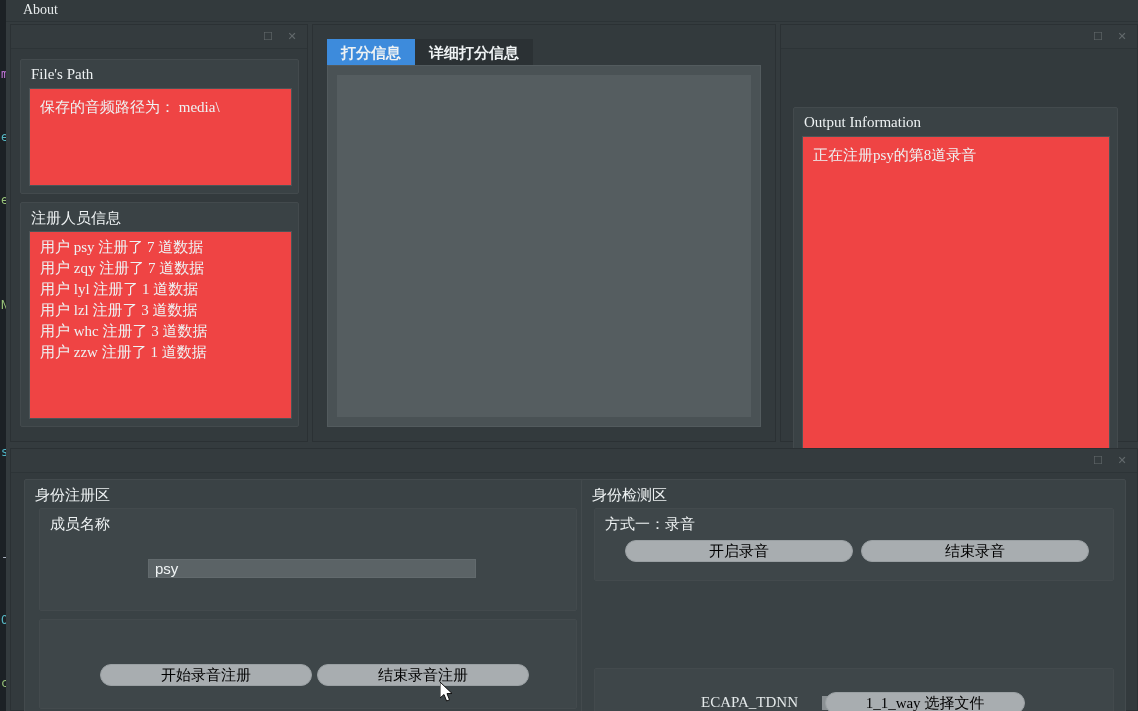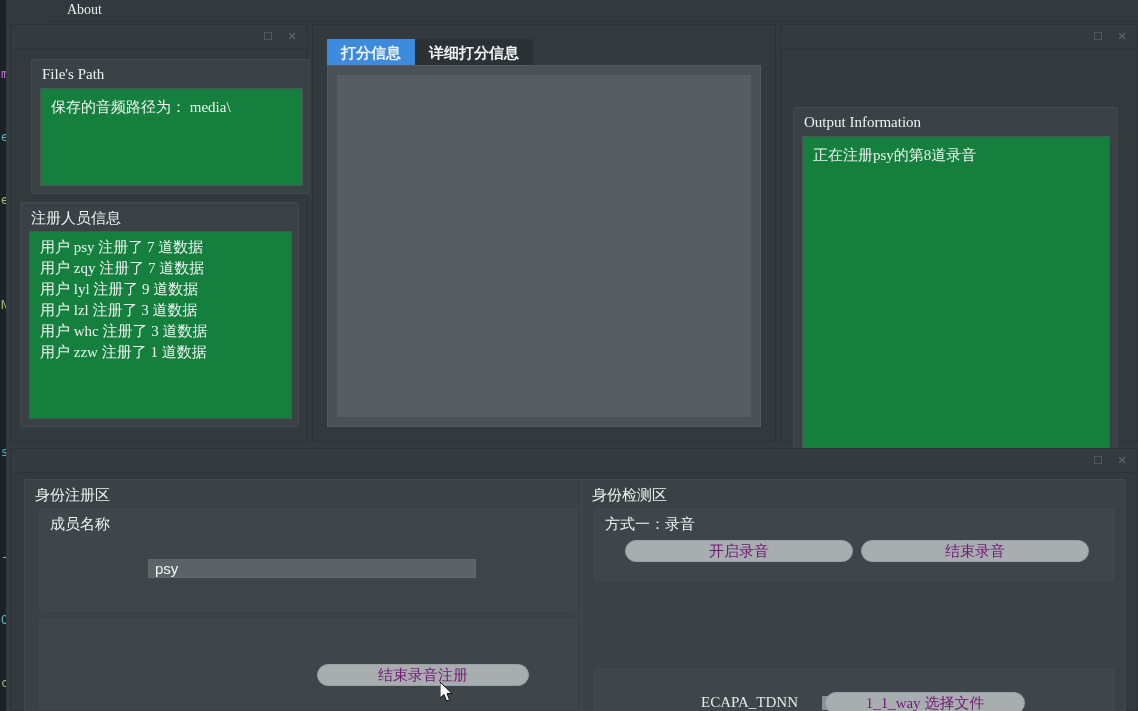--- a/index.html
+++ b/index.html
@@ -16,21 +16,20 @@
     background: #1c2125; overflow: hidden;
     font-family: "DejaVu Sans Mono", monospace; font-size: 12px;
     line-height: 21px; padding-top: 22px; white-space: pre;
   }
   #editor-strip div { padding-left: 1px; }
 
   
   #app-window {
     position: absolute; left: 6px; top: 0; width: 1132px; height: 711px;
     background: #333a3d;
-    padding-left: 44px;
   }
   #menu-bar {
     height: 22px; background: #333a3d; color: #e8eced;
     font-size: 14px; padding: 2px 0 0 11px;
     border-bottom: 1px solid #2c3336;
   }
   #menu-bar .menu-item { display: inline-block; padding: 0 6px; }
 
   #work-area {
     position: absolute; left: 0; top: 22px; width: 1132px; height: 689px;
@@ -66,21 +65,21 @@
   }
   .group-title {
     position: absolute; left: 10px; top: 6px;
     color: #eef2f3; font-size: 15px; white-space: nowrap;
   }
   .group-title.sub { font-size: 15px; }
 
   
   .textpane {
     position: absolute;
-    background: #15803d;
+    background: #ef4444;
     border: 1px solid #4c5457;
     color: #eef2f3;
     font-size: 15px;
     padding: 8px 10px;
     overflow: hidden;
     line-height: 21px;
   }
 
   
   .tabbar { position: absolute; left: 14px; top: 14px; display: flex; }
@@ -100,21 +99,21 @@
     position: absolute; left: 9px; top: 9px; right: 9px; bottom: 9px;
     background: #555d60;
   }
 
   
   .btn {
     position: absolute;
     background: #a8adb0;
     border: 1px solid #9aa0a3;
     border-radius: 11px;
-    color: #701a75;
+    color: #000000;
     font-size: 15px;
     text-align: center;
     line-height: 20px;
     height: 22px;
     white-space: nowrap;
     font-family: "Liberation Serif", "DejaVu Serif", serif;
   }
 
   
   .lineedit {
@@ -186,31 +185,31 @@
 
   <div id="work-area">
 
     <div class="dock" style="left:4px; top:2px; width:298px; height:418px;">
       <div class="dock-title">
         <span class="dock-btn">☐</span>
         <span class="dock-btn">✕</span>
       </div>
       <div class="dock-body">
 
-        <div class="group" style="left:20px; top:10px; width:279px; height:135px;">
+        <div class="group" style="left:9px; top:10px; width:279px; height:135px;">
           <div class="group-title">File's Path</div>
           <div class="textpane" style="left:8px; top:28px; width:263px; height:98px;">保存的音频路径为： media\</div>
         </div>
 
         <div class="group" style="left:9px; top:153px; width:279px; height:225px;">
           <div class="group-title">注册人员信息</div>
           <div class="textpane" style="left:8px; top:28px; width:263px; height:188px; padding-top:5px;">
             <div>用户 psy 注册了 7 道数据</div>
             <div>用户 zqy 注册了 7 道数据</div>
-            <div>用户 lyl 注册了 9 道数据</div>
+            <div>用户 lyl 注册了 1 道数据</div>
             <div>用户 lzl 注册了 3 道数据</div>
             <div>用户 whc 注册了 3 道数据</div>
             <div>用户 zzw 注册了 1 道数据</div>
           </div>
         </div>
 
       </div>
     </div>
 
     <div class="dock" style="left:306px; top:2px; width:464px; height:418px;font-weight:bold;">
@@ -252,20 +251,21 @@
 
         <div class="group" style="left:13px; top:6px; width:566px; height:235px;">
           <div class="group-title">身份注册区</div>
 
           <div class="group" style="left:14px; top:28px; width:538px; height:103px; background:#3e4649;">
             <div class="group-title sub">成员名称</div>
             <input class="lineedit" type="text" style="left: 108px; top: 50px; width: 328px;" value="psy">
           </div>
 
           <div class="group" style="left:14px; top:139px; width:538px; height:90px; background:#3e4649;">
+            <div class="btn" style="left:60px; top:44px; width:212px;">开始录音注册</div>
             <div class="btn" style="left:277px; top:44px; width:212px;">结束录音注册</div>
           </div>
         </div>
 
         <div class="group" style="left:570px; top:6px; width:545px; height:235px;">
           <div class="group-title">身份检测区</div>
 
           <div class="group" style="left:12px; top:28px; width:520px; height:73px; background:#3e4649;">
             <div class="group-title sub">方式一：录音</div>
             <div class="btn" style="left:30px; top:31px; width:228px;">开启录音</div>

